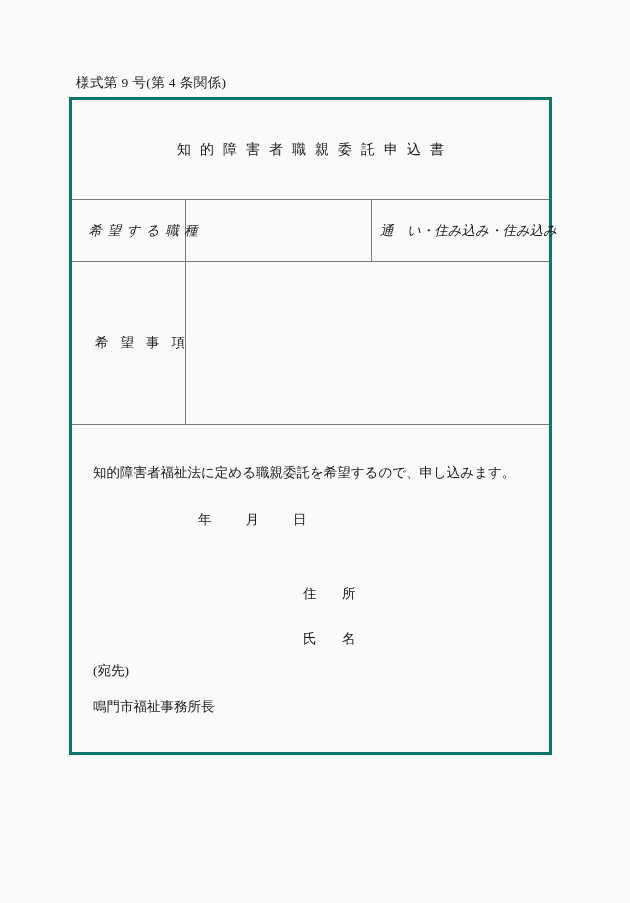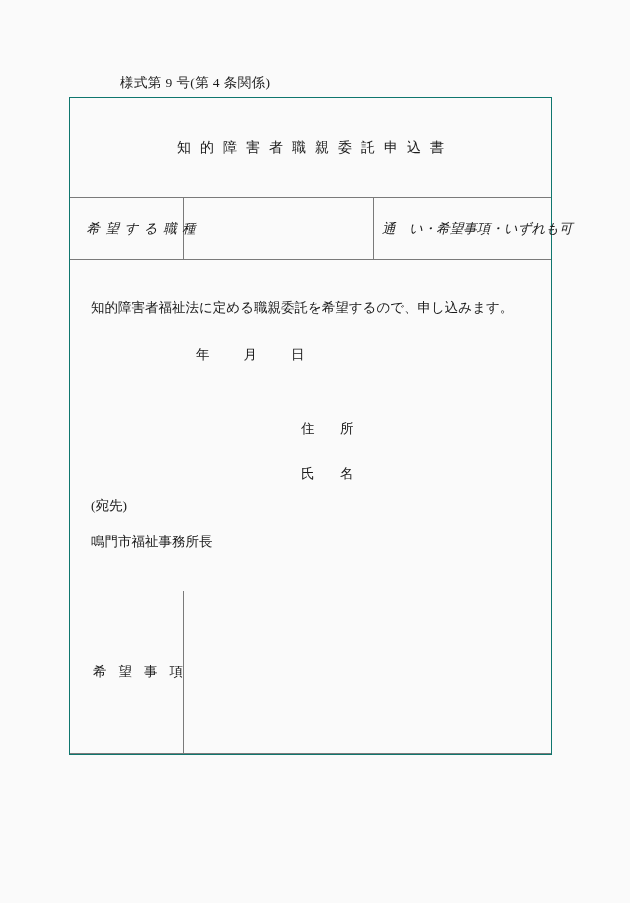--- a/index.html
+++ b/index.html
@@ -22,32 +22,31 @@
   }
 
   
   .form-number {
     position: absolute;
     left: 76px;
     top: 74px;
     font-size: 13.5px;
     letter-spacing: 0.4px;
     white-space: nowrap;
-    margin-left: 44px;
   }
 
   
   .form-box {
     position: absolute;
     left: 69px;
     top: 97px;
     width: 483px;
     height: 658px;
     box-sizing: border-box;
-    border: 1px solid #0f766e;
+    border: 3px solid #0f766e;
   }
 
   .row {
     box-sizing: border-box;
     display: flex;
     width: 100%;
   }
   .row-title   { height: 100px; border-bottom: 1px solid #7a7a7a; }
   .row-job     { height: 62px;  border-bottom: 1px solid #7a7a7a; font-style: italic; }
   .row-wishes  { height: 163px; border-bottom: 1px solid #7a7a7a; }
@@ -173,21 +172,30 @@
     </div>
 
     <div class="row row-job">
       <div class="cell cell-label">
         <span class="label-spaced">希望する職種</span>
       </div>
       <div class="cell cell-blank">
         <span></span>
       </div>
       <div class="cell cell-mode">
-        <span>通　い・希望事項・いずれも可</span>
+        <span>通　い・住み込み・住み込み</span>
+      </div>
+    </div>
+
+    <div class="row row-wishes">
+      <div class="cell cell-label">
+        <span class="label-wishes">希望事項</span>
+      </div>
+      <div class="cell cell-wide">
+        <span></span>
       </div>
     </div>
 
     <div class="row row-body">
       <div class="body-inner">
 
         <div class="statement">知的障害者福祉法に定める職親委託を希望するので、申し込みます。</div>
 
         <div class="date-line">
           <span>年</span><span class="date-gap"></span><span>月</span><span class="date-gap"></span><span>日</span>
@@ -197,23 +205,14 @@
 
         <div class="name-line">氏　名</div>
 
         <div class="recipient-label">(宛先)</div>
 
         <div class="recipient-name">鳴門市福祉事務所長</div>
 
       </div>
     </div>
 
-    <div class="row row-wishes">
-      <div class="cell cell-label">
-        <span class="label-wishes">希望事項</span>
-      </div>
-      <div class="cell cell-wide">
-        <span></span>
-      </div>
-    </div>
-
   </div>
 </div>
 
 </body></html>

